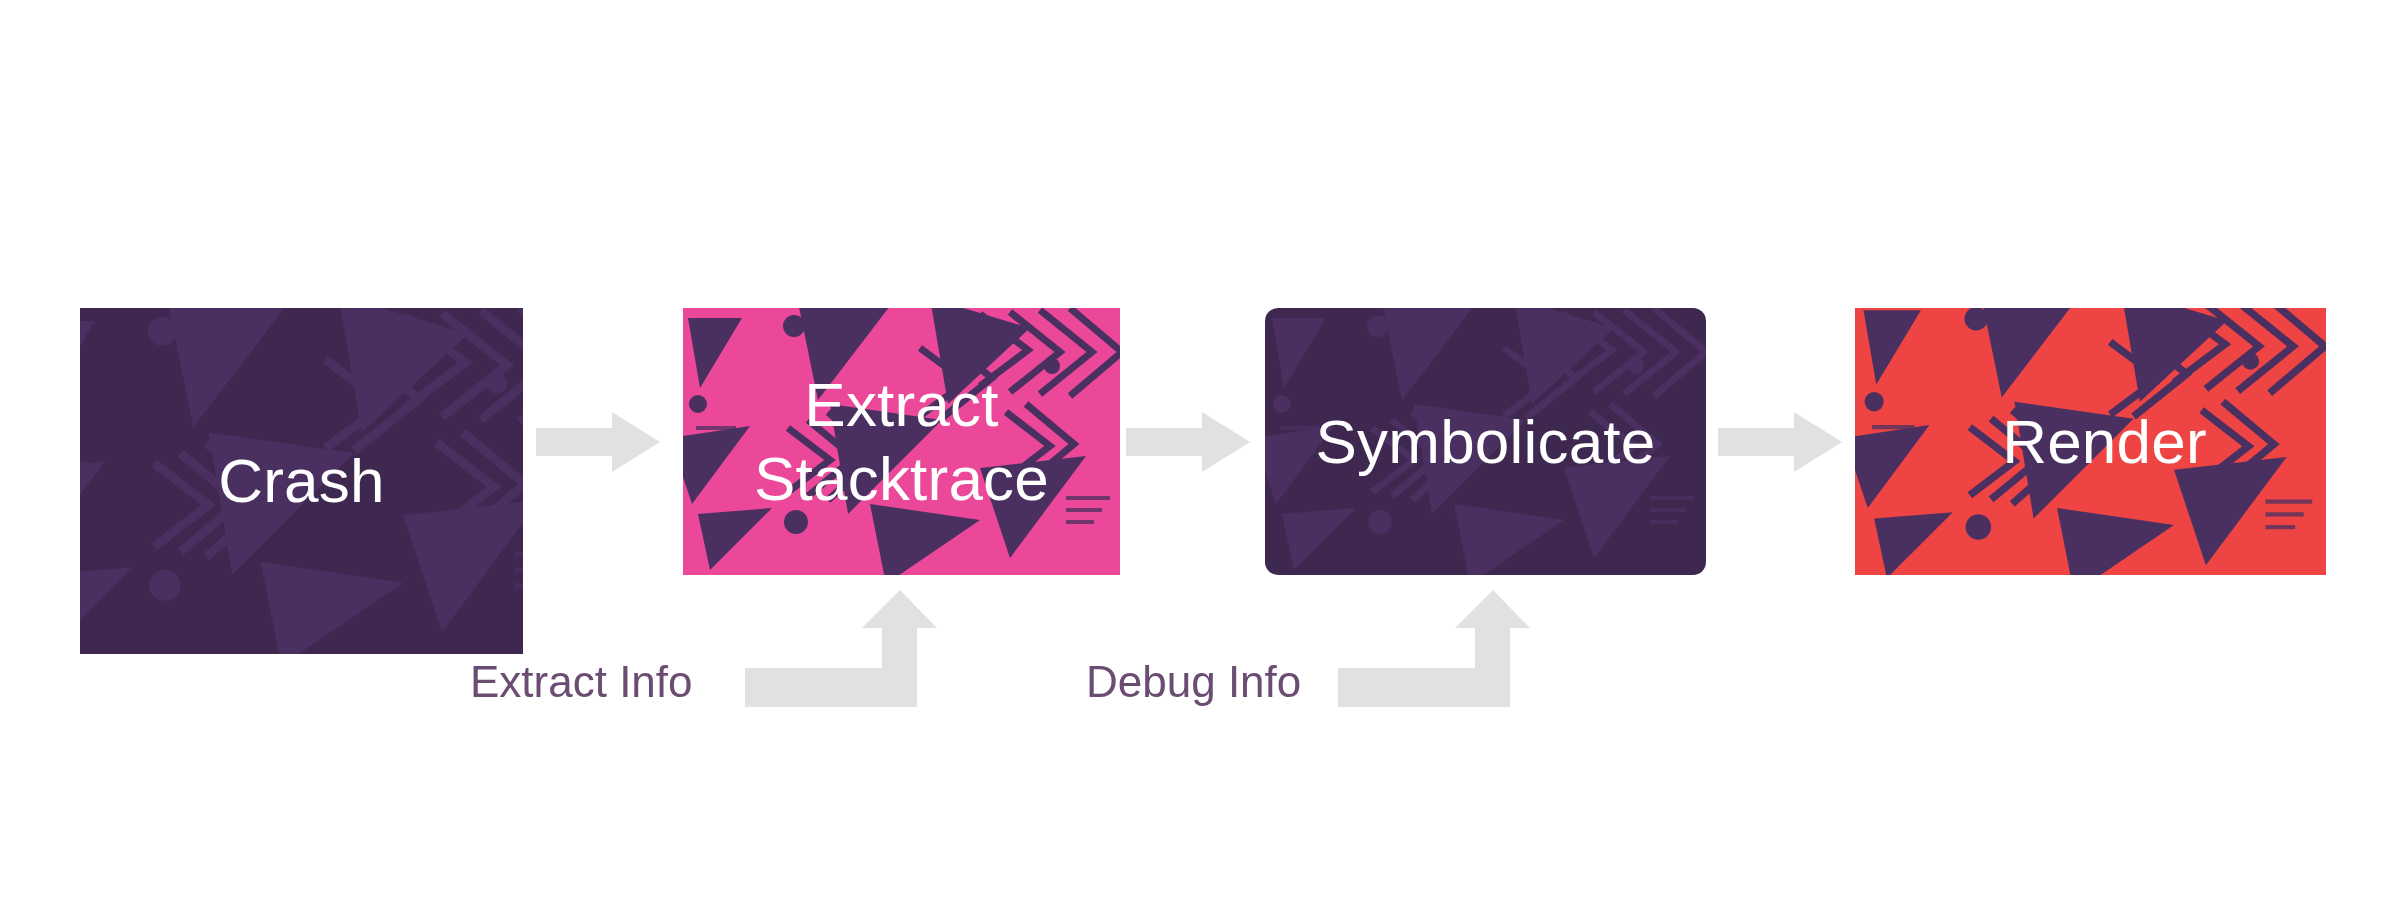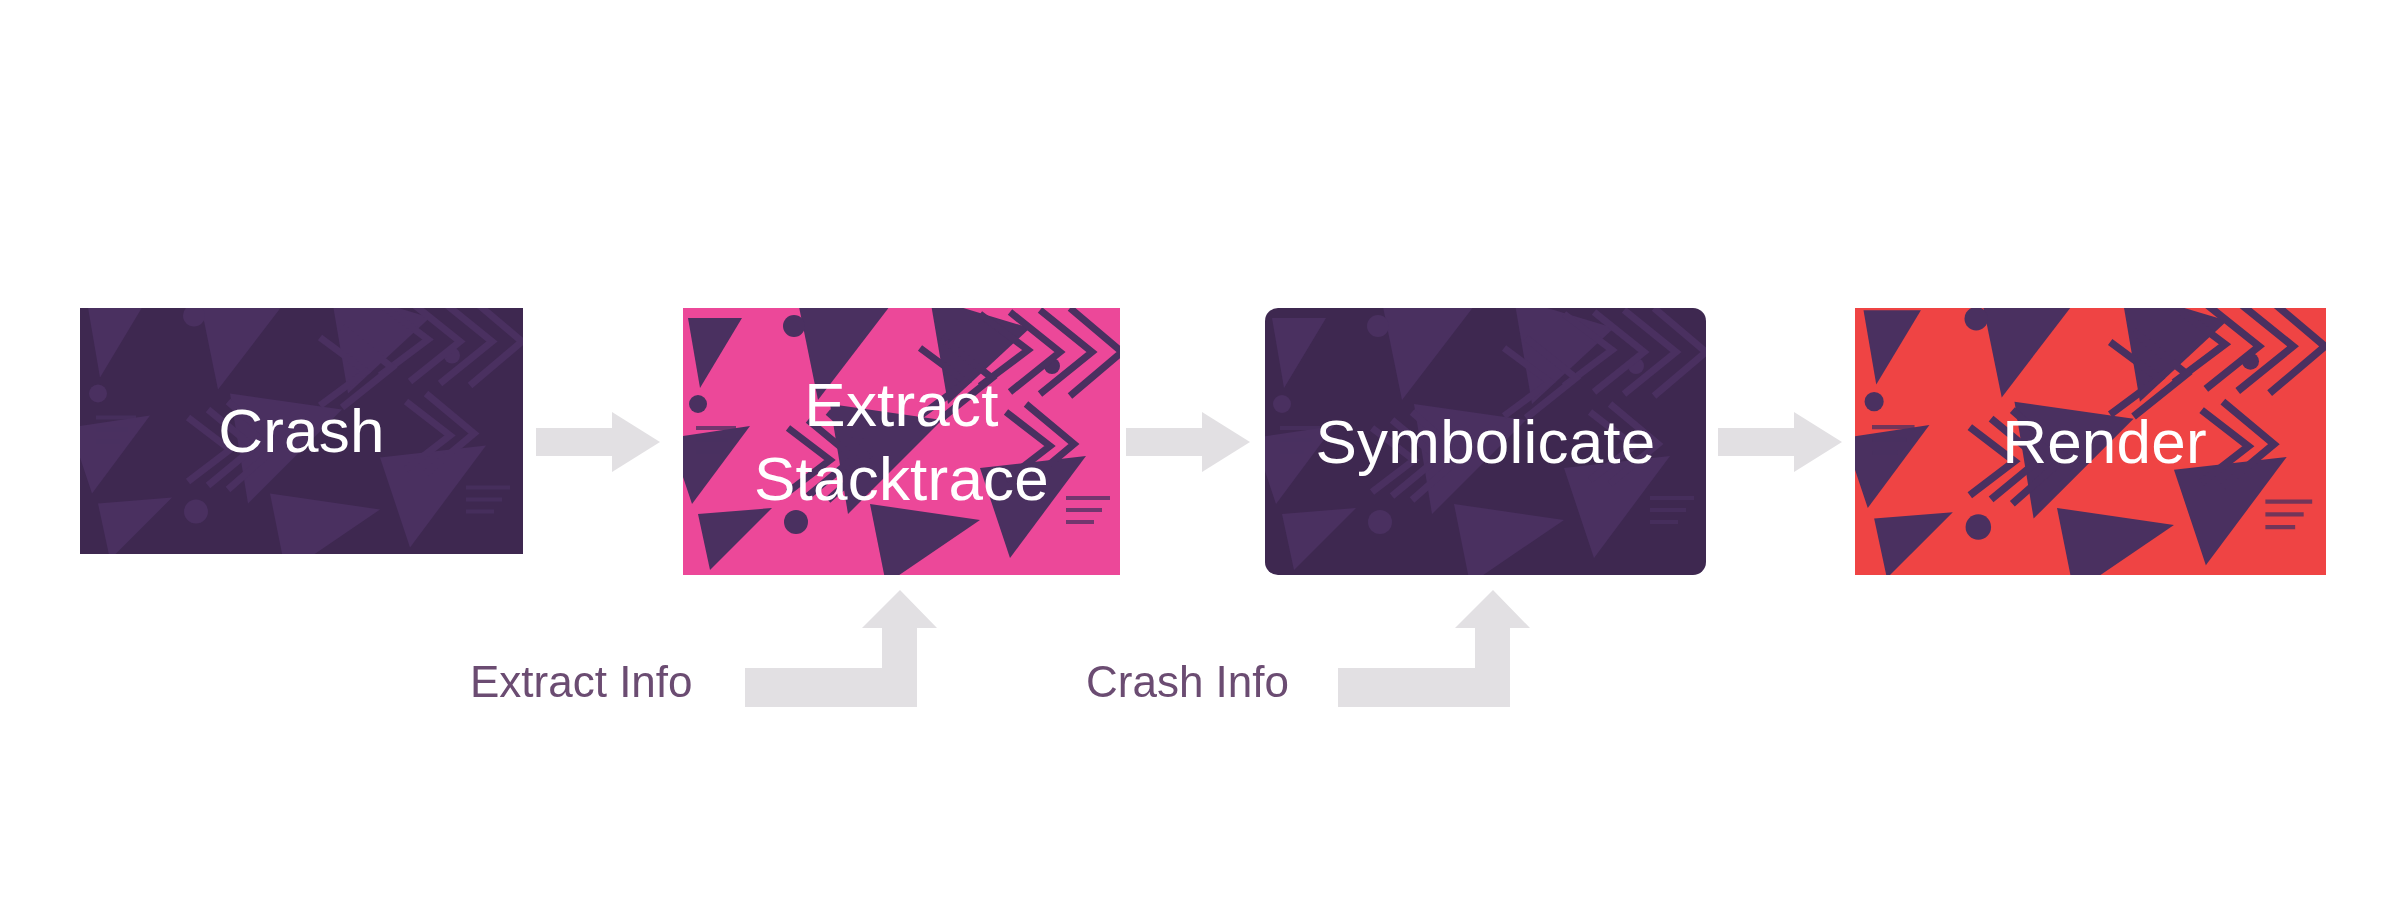--- a/index.html
+++ b/index.html
@@ -69,21 +69,21 @@
     font-weight: 400;
     white-space: nowrap;
     line-height: 1;
   }
 </style>
 </head>
 <body style="background: rgb(255, 255, 255);">
 
 <div id="canvas">
 
-  <div class="proc-box" id="box-0" style="left: 80px; top: 308px; width: 443px; height: 246px; background-color: rgb(62, 40, 80);">
+  <div class="proc-box" id="box-0" style="left: 80px; top: 308px; width: 443px; height: 346px; background-color: rgb(62, 40, 80);">
     <svg class="tex" viewBox="0 0 443 267" preserveAspectRatio="xMidYMid slice" xmlns="http://www.w3.org/2000/svg">
       <g fill="#4a3060">
         <polygon points="8,10 62,10 20,80"></polygon>
         <polygon points="-10,130 70,118 12,196"></polygon>
         <polygon points="18,206 92,200 30,262"></polygon>
         <polygon points="118,-6 210,-2 138,92"></polygon>
         <polygon points="150,96 262,112 168,206"></polygon>
         <polygon points="190,196 300,212 206,276"></polygon>
         <polygon points="250,-10 350,20 268,96"></polygon>
         <polygon points="300,160 406,148 330,250"></polygon>
@@ -246,15 +246,15 @@
       <polygon points="0,78 137,78 137,38 117,38 155,0 192,38 172,38 172,117 0,117" fill="#e2e0e3"></polygon>
     </svg>
   </div>
   <div class="elbow-arrow" id="elbow-1" style="left: 1338px; top: 590px; width: 192px; height: 117px;">
     <svg width="100%" height="100%" viewBox="0 0 192 117" preserveAspectRatio="none" xmlns="http://www.w3.org/2000/svg">
       <polygon points="0,78 137,78 137,38 117,38 155,0 192,38 172,38 172,117 0,117" fill="#e2e0e3"></polygon>
     </svg>
   </div>
 
   <div class="side-label" id="sidelabel-0" style="left: 470px; top: 660px; color: rgb(107, 76, 114);">Extract Info</div>
-  <div class="side-label" id="sidelabel-1" style="left: 1086px; top: 660px; color: rgb(107, 76, 114);">Crash Info</div>
+  <div class="side-label" id="sidelabel-1" style="left: 1086px; top: 660px; color: rgb(107, 76, 114);">Debug Info</div>
 
 </div>
 
 </body></html>

